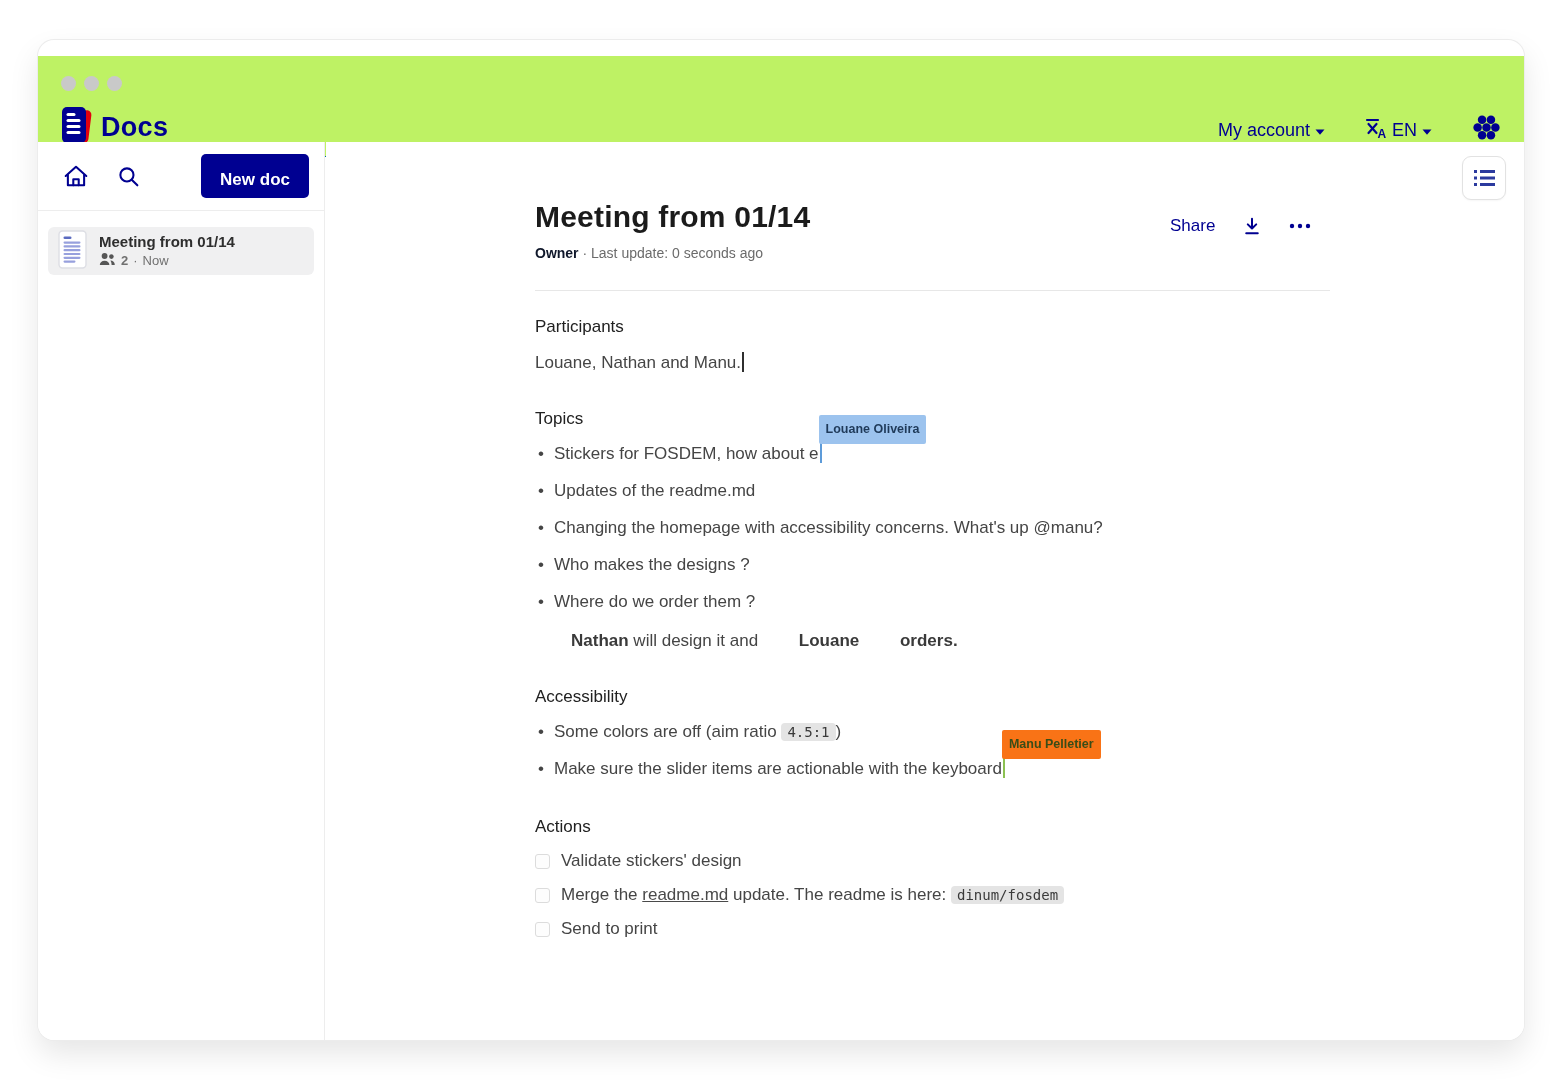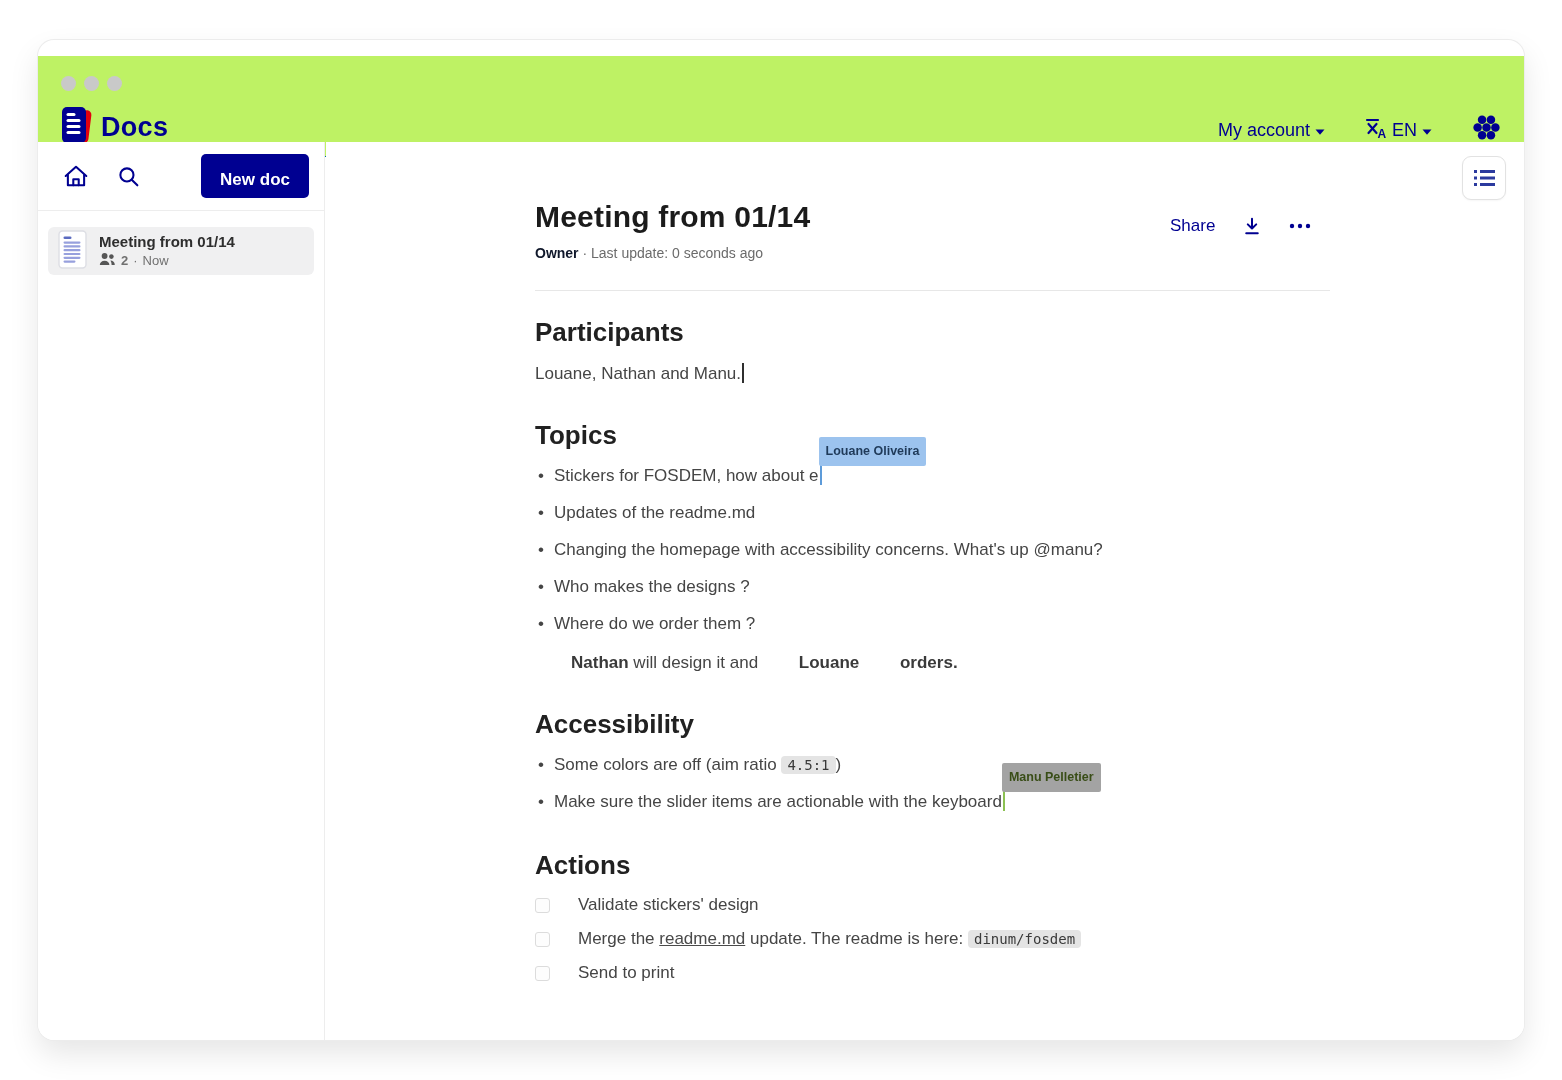--- a/index.html
+++ b/index.html
@@ -37,46 +37,46 @@
   .toc-btn { position:absolute; top:14px; right:18px; width:44px; height:44px; background:#fff; border:1px solid #e2e2e2; border-radius:9px; display:flex; align-items:center; justify-content:center; cursor:pointer; box-shadow:0 1px 2px rgba(0,0,0,0.04); }
   .share-row { position:absolute; top:74px; left:844px; display:flex; align-items:center; gap:27px; }
   .share-label { color:#000091; font-size:17px; font-weight:500; cursor:pointer; }
 
   .content { position:absolute; left:209px; top:0; width:795px; }
   .doc-title { margin-top:58px; font-size:30px; font-weight:bold; color:#1b1b1b; letter-spacing:0.2px; }
   .doc-meta { margin-top:11px; font-size:14px; color:#6b6b6b; }
   .doc-meta b { color:#0f172a; }
   .rule { margin-top:29px; border:none; border-top:1px solid #e7e7e7; }
 
-  h2.sec { font-size:26px; font-weight:bold; color:#212121; margin-top:36px; }
+  h2.sec { font-size:17px; font-weight:normal; color:#212121; margin-top:36px; }
   h2.sec.first { margin-top:26px; }
   .body-text { font-size:17px; color:#454545; }
   p.body-text { margin-top:15px; }
   ul.bullets { list-style:none; margin-top:4px; }
   ul.bullets li { position:relative; padding-left:19px; margin-top:13px; font-size:17px; color:#454545; line-height:24px; }
   ul.bullets li::before { content:"•"; position:absolute; left:3px; color:#454545; }
   .note { margin-top:17px; font-size:17px; color:#454545; }
   .note b { color:#3a3a3a;margin-left:36px; }
 
   .code-chip { font-family:"DejaVu Sans Mono", monospace; font-size:14px; background:#e4e4e4; color:#3a3a3a; padding:1px 6px; border-radius:4px; }
   .doc-link { color:#4a4a4a; text-decoration:underline; cursor:pointer; }
 
   
   .collab-cursor { position:relative; display:inline-block; width:2px; height:21px; vertical-align:-4px; margin-left:1px; }
   .collab-cursor.blue { background:#5d9bd9; }
   .collab-cursor.green { background:#8cc152; }
   .collab-label { position:absolute; left:-1px; bottom:19px; font-size:12.5px; font-weight:bold; padding:2px 7px 3px; white-space:nowrap; border-radius:2px;text-align:center; }
   .collab-cursor.blue .collab-label { background:#9cc3ee; color:#1f3a59; }
-  .collab-cursor.green .collab-label { background:#a3a3a3; color:#394d17;margin-top:16px; }
+  .collab-cursor.green .collab-label { background:#f97316; color:#394d17;margin-top:16px; }
 
   .text-caret { display:inline-block; width:2px; height:20px; background:#2f2f2f; vertical-align:-4px; margin-left:1px; }
 
   
   .checklist { margin-top:6px; }
-  .check-row { display:flex; align-items:center; gap:28px; margin-top:14px; font-size:17px; color:#454545; }
+  .check-row { display:flex; align-items:center; gap:11px; margin-top:14px; font-size:17px; color:#454545; }
   .checkbox { width:15px; height:15px; border:1.5px solid #dcdcdc; border-radius:3px; background:#fdfdfd; flex:0 0 auto; cursor:pointer; }
 </style>
 </head>
 <body>
 
 <div class="window">
 
   <div class="win-header">
     <div class="dots">
       <span class="dot"></span>

